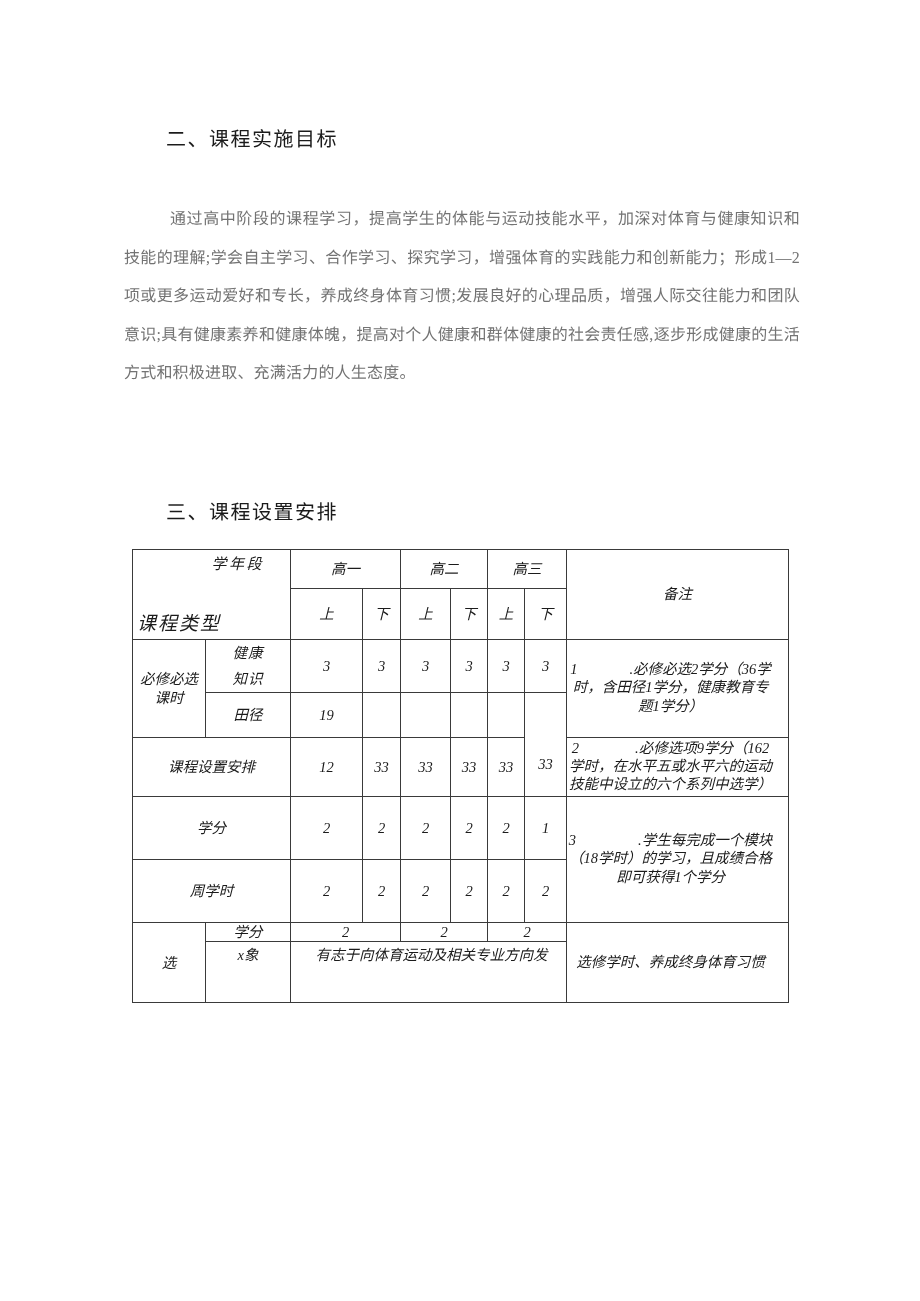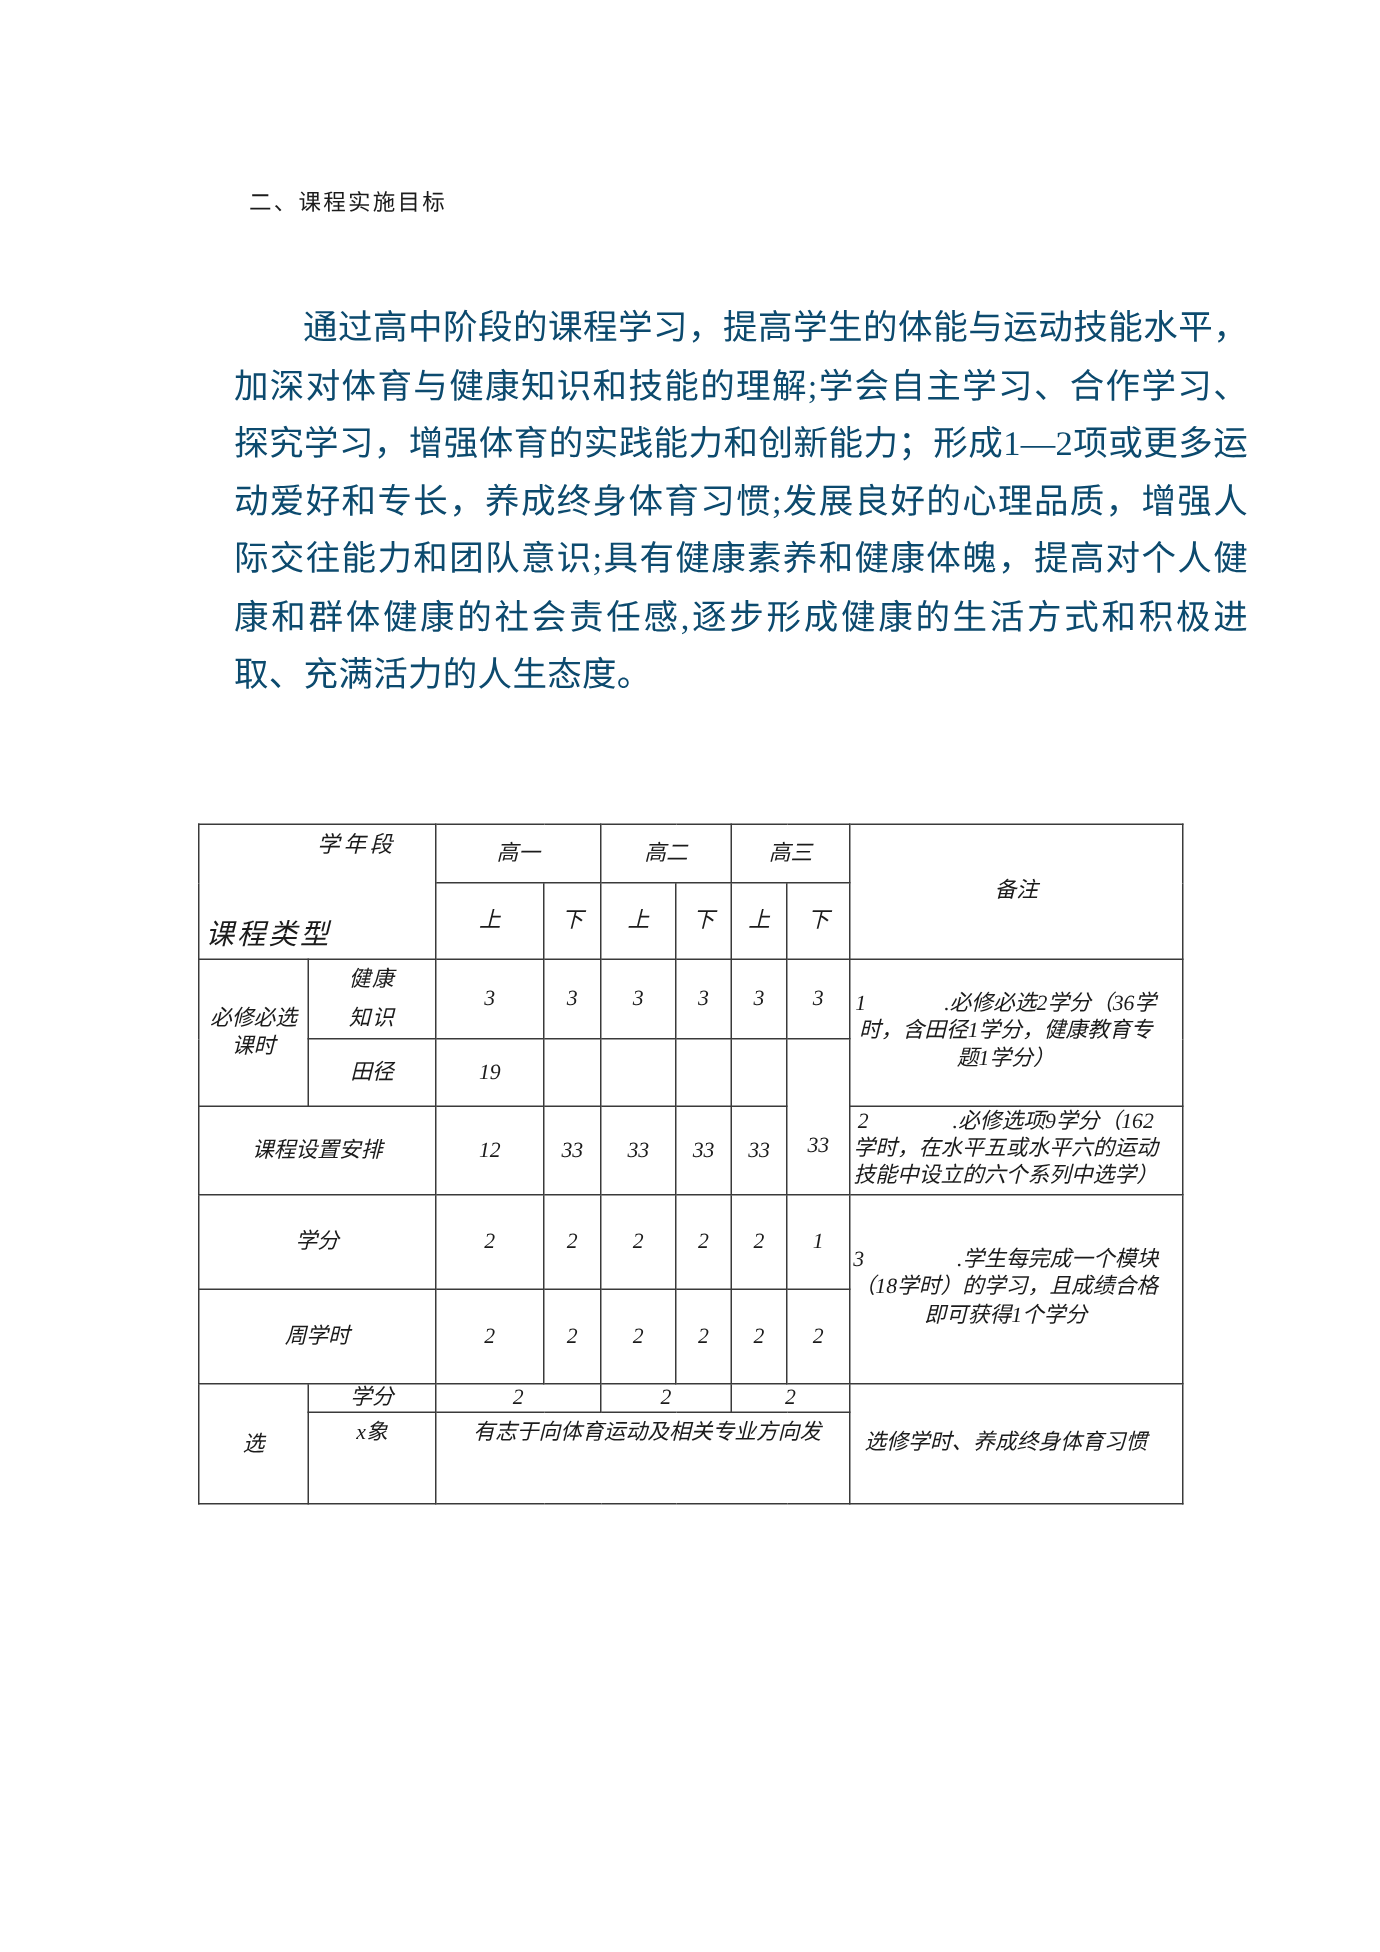--- a/index.html
+++ b/index.html
@@ -20,43 +20,42 @@
     position: absolute;
     inset: 0;
     width: 920px;
     height: 1301px;
     background: #fff;
   }
 
   
   .section-heading {
     position: absolute;
-    font-size: 15px;
+    font-size: 20px;
     letter-spacing: 1.5px;
     font-weight: 400;
     color: #1b1b1b;
     white-space: nowrap;
   }
   #heading-2 { left: 166px; top: 123px; }
   #heading-3 { left: 166px; top: 496px; }
 
   
   .body-paragraph {
     position: absolute;
     left: 124px;
     top: 200px;
     width: 676px;
-    font-size: 23px;
+    font-size: 16px;
     line-height: 38.5px;
     text-indent: 46px;
     text-align: justify;
     text-justify: inter-ideograph;
     letter-spacing: 0.2px;
-    color: #0c4a6e;
-    margin-left: 32px;
+    color: #737373;
   }
 
   
   .course-table-wrap {
     position: absolute;
     left: 132px;
     top: 549px;
     width: 656px;
   }
   table.course-table {
@@ -128,20 +127,21 @@
 </style>
 </head>
 <body>
 
 <div class="page">
 
   <div class="section-heading" id="heading-2">二、课程实施目标</div>
 
   <div class="body-paragraph">通过高中阶段的课程学习，提高学生的体能与运动技能水平，加深对体育与健康知识和技能的理解;学会自主学习、合作学习、探究学习，增强体育的实践能力和创新能力；形成1—2项或更多运动爱好和专长，养成终身体育习惯;发展良好的心理品质，增强人际交往能力和团队意识;具有健康素养和健康体魄，提高对个人健康和群体健康的社会责任感,逐步形成健康的生活方式和积极进取、充满活力的人生态度。</div>
 
+  <div class="section-heading" id="heading-3">三、课程设置安排</div>
 
   <div class="course-table-wrap">
     <table class="course-table">
       <colgroup>
         <col style="width:73px">
         <col style="width:32px">
         <col style="width:53px">
         <col style="width:72px">
         <col style="width:38px">
         <col style="width:50px">

